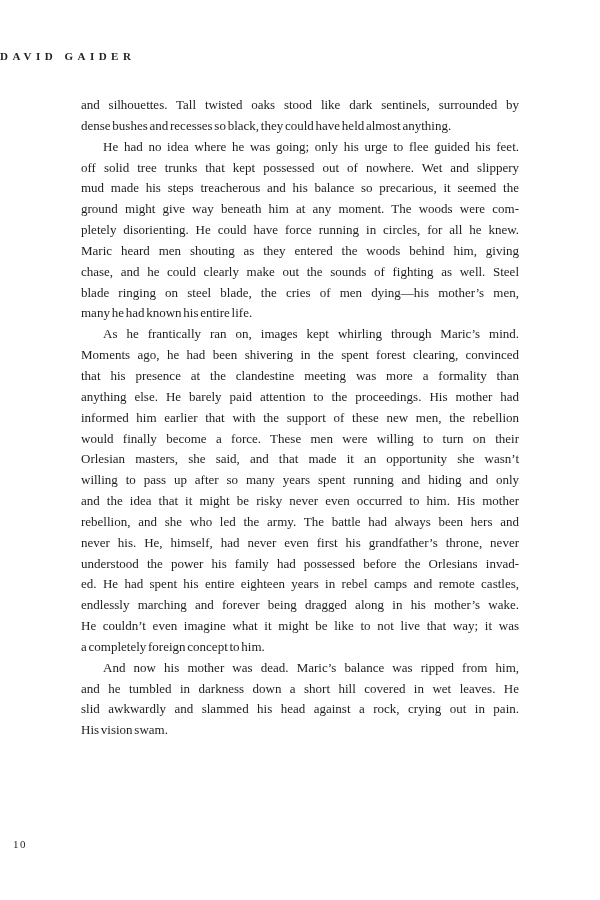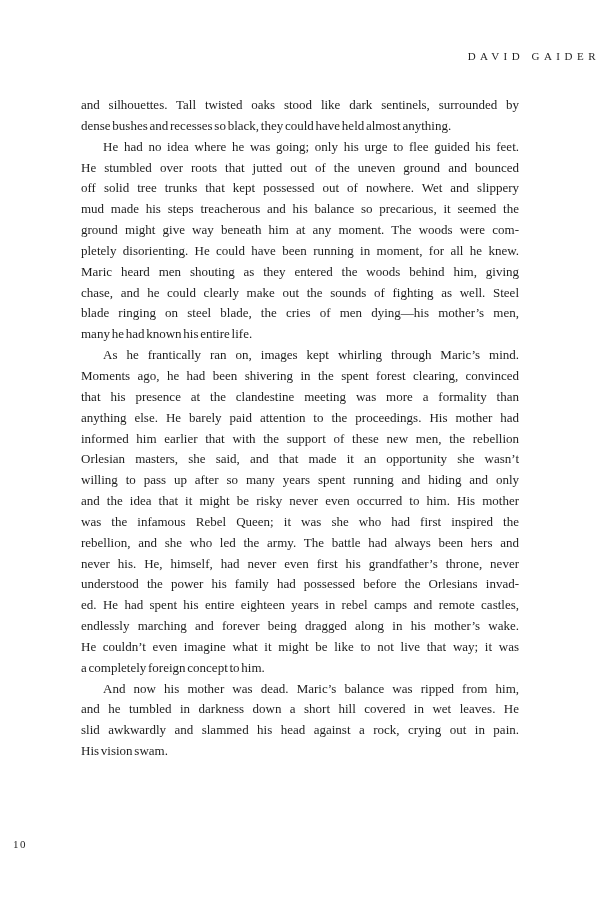--- a/index.html
+++ b/index.html
@@ -13,24 +13,24 @@
     height: 900px;
     overflow: hidden;
     font-family: "Liberation Serif", serif;
     color: #1c1c1c;
   }
   .running-header {
     position: absolute;
     top: 50px;
     left: 0;
     width: 600px;
-    text-align: right;
+    text-align: left;
     font-size: 11px;
     letter-spacing: 4.5px;
-    font-weight: 400;
+    font-weight: 700;
     color: #1f1f1f;
   }
   .text-block {
     position: absolute;
     left: 81px;
     top: 95px;
     width: 438px;
     font-size: 13px;
     color: #1c1c1c;
   }
@@ -68,40 +68,39 @@
 
 <div class="running-header">DAVID GAIDER</div>
 
 <div class="text-block">
     <div class="paragraph">
       <div class="line">and silhouettes. Tall twisted oaks stood like dark sentinels, surrounded by</div>
       <div class="line para-end">dense bushes and recesses so black, they could have held almost anything.</div>
     </div>
     <div class="paragraph">
       <div class="line indent">He had no idea where he was going; only his urge to flee guided his feet.</div>
-      <div class="line">He stumbled over roots that jutted out of the uneven ground and bounced</div>
       <div class="line">off solid tree trunks that kept possessed out of nowhere. Wet and slippery</div>
       <div class="line">mud made his steps treacherous and his balance so precarious, it seemed the</div>
       <div class="line">ground might give way beneath him at any moment. The woods were com-</div>
-      <div class="line">pletely disorienting. He could have been running in moment, for all he knew.</div>
+      <div class="line">pletely disorienting. He could have force running in circles, for all he knew.</div>
       <div class="line">Maric heard men shouting as they entered the woods behind him, giving</div>
       <div class="line">chase, and he could clearly make out the sounds of fighting as well. Steel</div>
       <div class="line">blade ringing on steel blade, the cries of men dying—his mother’s men,</div>
       <div class="line para-end">many he had known his entire life.</div>
     </div>
     <div class="paragraph">
       <div class="line indent">As he frantically ran on, images kept whirling through Maric’s mind.</div>
       <div class="line">Moments ago, he had been shivering in the spent forest clearing, convinced</div>
       <div class="line">that his presence at the clandestine meeting was more a formality than</div>
       <div class="line">anything else. He barely paid attention to the proceedings. His mother had</div>
       <div class="line">informed him earlier that with the support of these new men, the rebellion</div>
+      <div class="line">would finally become a force. These men were willing to turn on their</div>
       <div class="line">Orlesian masters, she said, and that made it an opportunity she wasn’t</div>
       <div class="line">willing to pass up after so many years spent running and hiding and only</div>
       <div class="line">and the idea that it might be risky never even occurred to him. His mother</div>
-      <div class="line">was the infamous Rebel Queen; it was she who had first inspired the</div>
       <div class="line">rebellion, and she who led the army. The battle had always been hers and</div>
       <div class="line">never his. He, himself, had never even first his grandfather’s throne, never</div>
       <div class="line">understood the power his family had possessed before the Orlesians invad-</div>
       <div class="line">ed. He had spent his entire eighteen years in rebel camps and remote castles,</div>
       <div class="line">endlessly marching and forever being dragged along in his mother’s wake.</div>
       <div class="line">He couldn’t even imagine what it might be like to not live that way; it was</div>
       <div class="line para-end">a completely foreign concept to him.</div>
     </div>
     <div class="paragraph">
       <div class="line indent">And now his mother was dead. Maric’s balance was ripped from him,</div>

